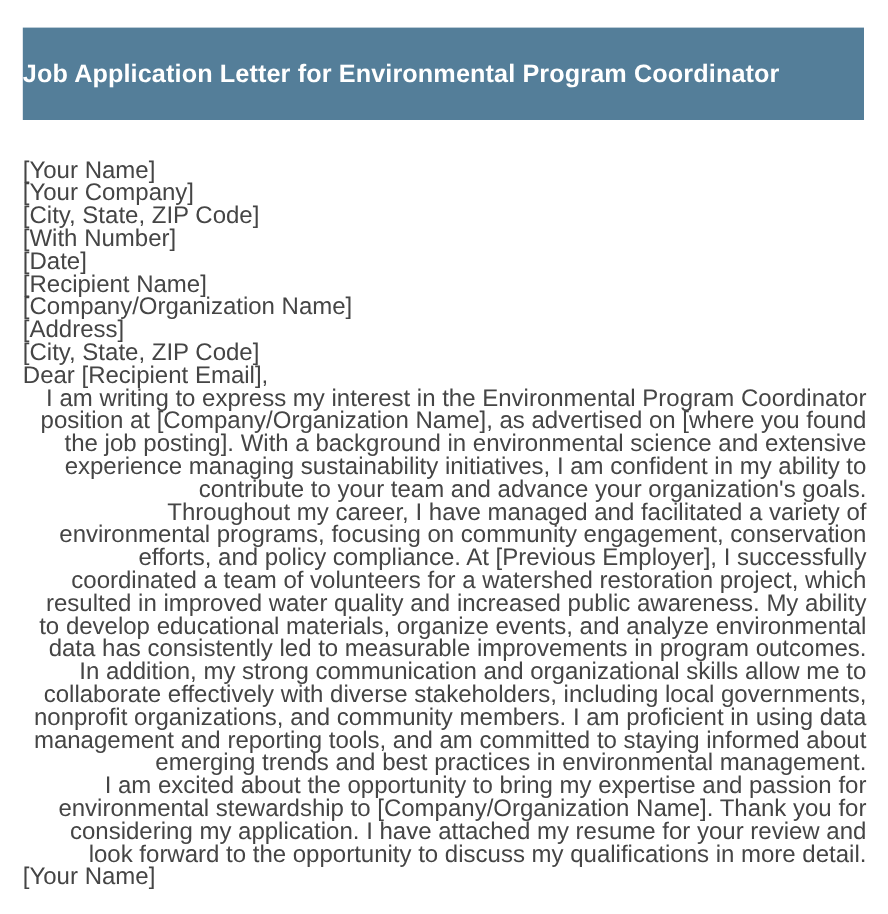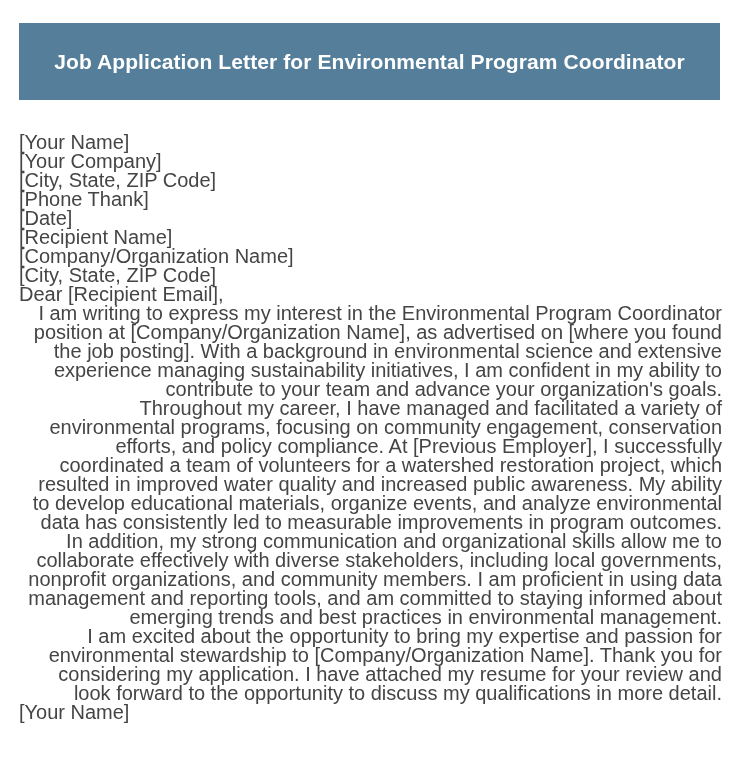--- a/index.html
+++ b/index.html
@@ -21,21 +21,20 @@
   }
   .header-banner {
     position: absolute;
     left: 19px;
     top: 23px;
     width: 701px;
     height: 77px;
     background: #547e99;
     display: flex;
     align-items: center;
-    justify-content: center;
     box-sizing: border-box;
   }
   .header-title {
     color: #ffffff;
     font-size: 21px;
     font-weight: bold;
     letter-spacing: 0.1px;
     text-align: center;
     line-height: 1.2;
     font-family: "Liberation Sans", sans-serif;
@@ -69,27 +68,28 @@
   <div class="header-banner">
     <div class="header-title">Job Application Letter for Environmental Program Coordinator</div>
   </div>
 
   <div class="letter-body">
 
     <div>
       <div class="letter-line">[Your Name]</div>
       <div class="letter-line">[Your Company]</div>
       <div class="letter-line">[City, State, ZIP Code]</div>
-      <div class="letter-line">[Phone Thank]</div>
+      <div class="letter-line">[With Number]</div>
       <div class="letter-line">[Date]</div>
     </div>
 
     <div>
       <div class="letter-line">[Recipient Name]</div>
       <div class="letter-line">[Company/Organization Name]</div>
+      <div class="letter-line">[Address]</div>
       <div class="letter-line">[City, State, ZIP Code]</div>
     </div>
 
     <div class="letter-line">Dear [Recipient Email],</div>
 
     <p class="letter-para">I am writing to express my interest in the Environmental Program Coordinator position at [Company/Organization Name], as advertised on [where you found the job posting]. With a background in environmental science and extensive experience managing sustainability initiatives, I am confident in my ability to contribute to your team and advance your organization's goals.</p>
     <p class="letter-para">Throughout my career, I have managed and facilitated a variety of environmental programs, focusing on community engagement, conservation efforts, and policy compliance. At [Previous Employer], I successfully coordinated a team of volunteers for a watershed restoration project, which resulted in improved water quality and increased public awareness. My ability to develop educational materials, organize events, and analyze environmental data has consistently led to measurable improvements in program outcomes.</p>
     <p class="letter-para">In addition, my strong communication and organizational skills allow me to collaborate effectively with diverse stakeholders, including local governments, nonprofit organizations, and community members. I am proficient in using data management and reporting tools, and am committed to staying informed about emerging trends and best practices in environmental management.</p>
     <p class="letter-para">I am excited about the opportunity to bring my expertise and passion for environmental stewardship to [Company/Organization Name]. Thank you for considering my application. I have attached my resume for your review and look forward to the opportunity to discuss my qualifications in more detail.</p>
 

